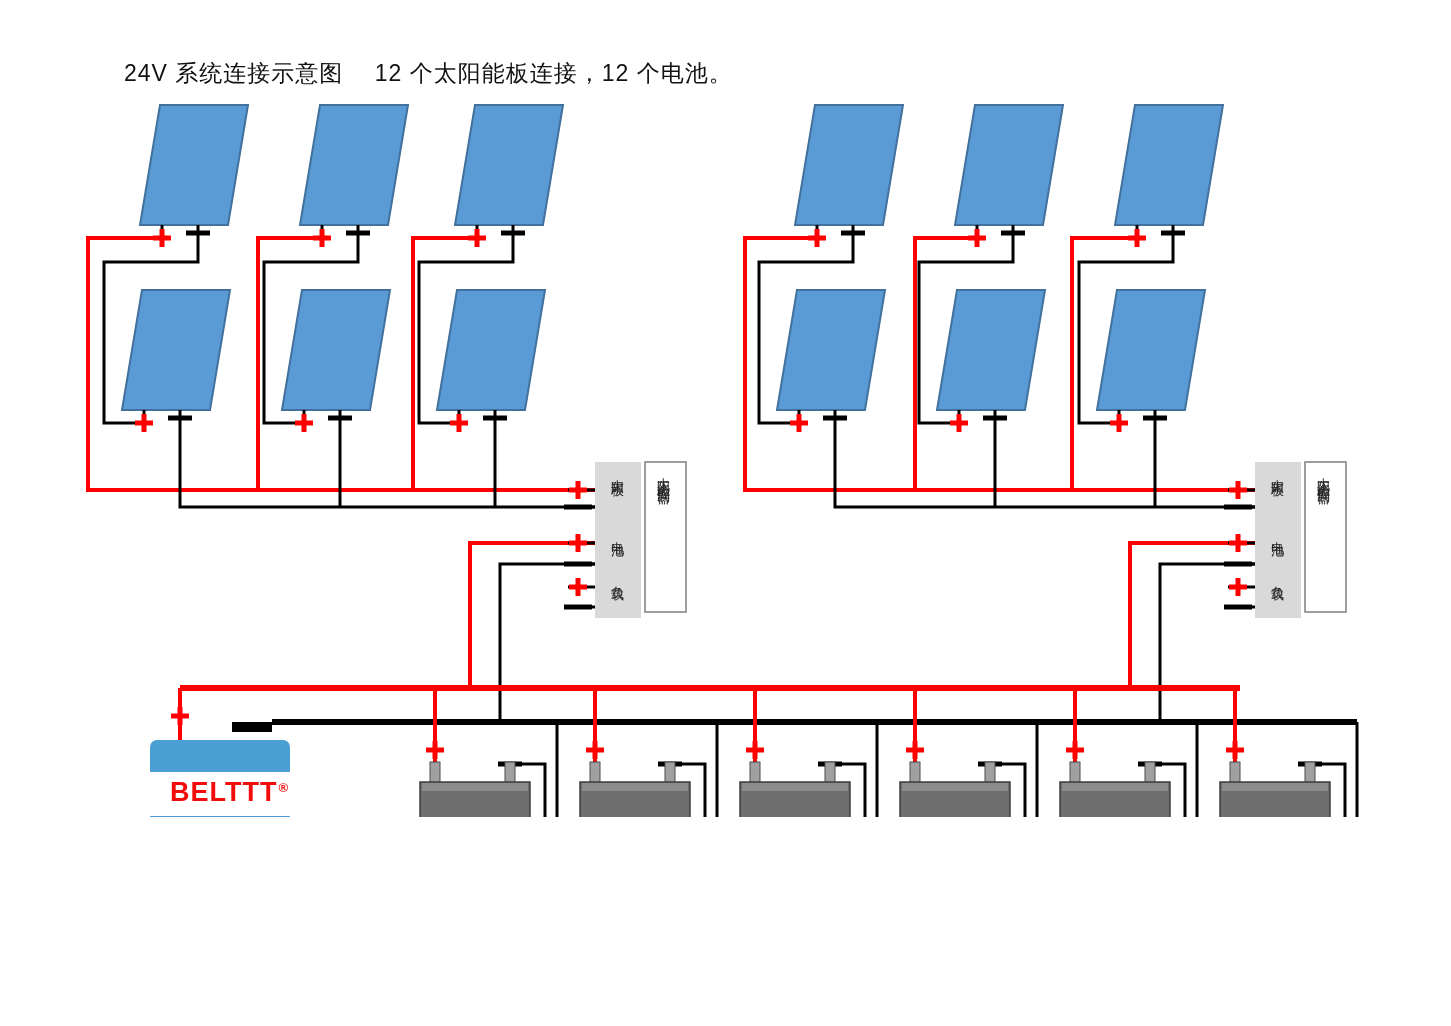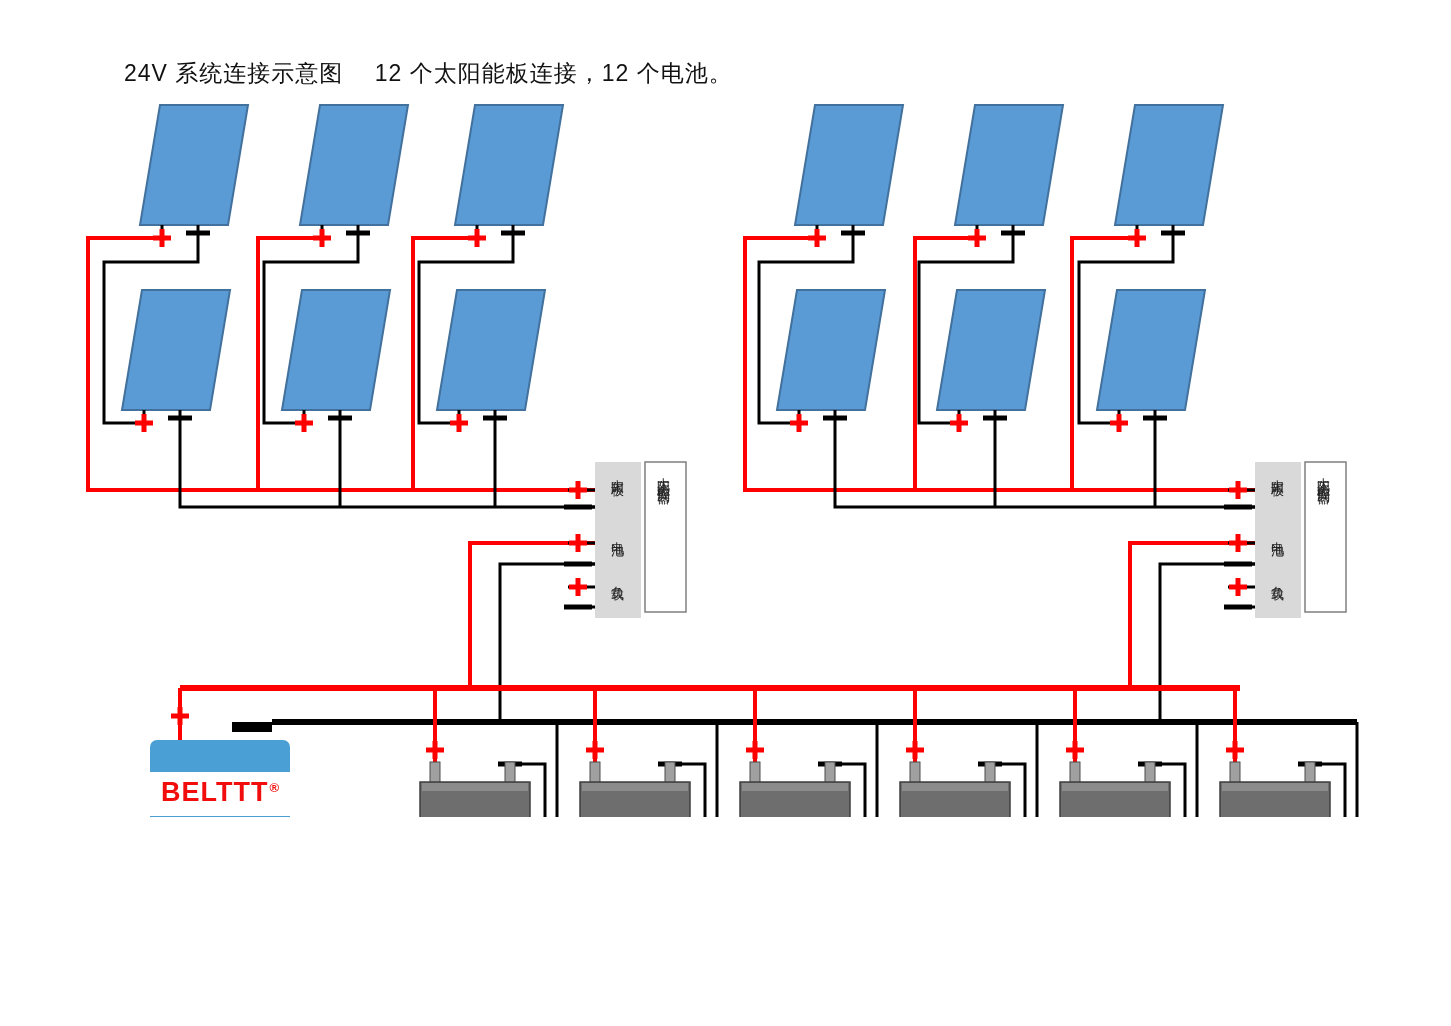--- a/index.html
+++ b/index.html
@@ -19,21 +19,21 @@
   }
   .vtext{
     writing-mode:vertical-rl;
     text-orientation:upright;
     line-height:1;
   }
   .ctrl-port{font-size:13px;letter-spacing:2px;color:#222;}
   .ctrl-name{font-size:13px;letter-spacing:3px;color:#222;}
   .brand{
     left:152px;top:777px;width:136px;
-    text-align:center;
+    text-align:right;
     font-size:27px;font-weight:bold;letter-spacing:1px;
     color:#f20d0d;white-space:nowrap;
   }
   .brand .reg{font-size:13px;position:relative;top:-9px;left:1px;}
   .inv-label{
     left:196px;top:828px;
     font-size:42px;letter-spacing:8px;color:#0d0d0d;
   }
 </style>
 </head>

